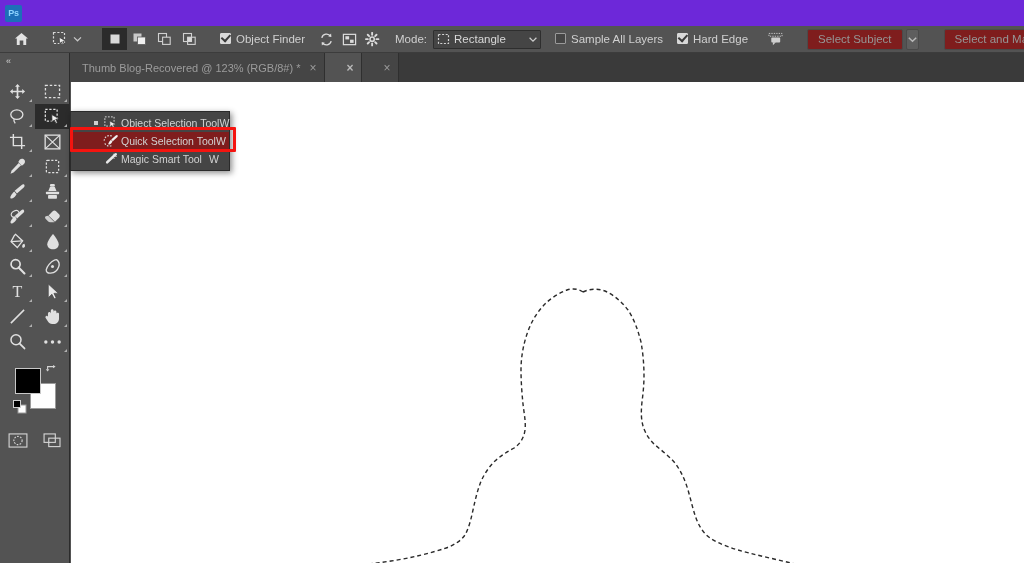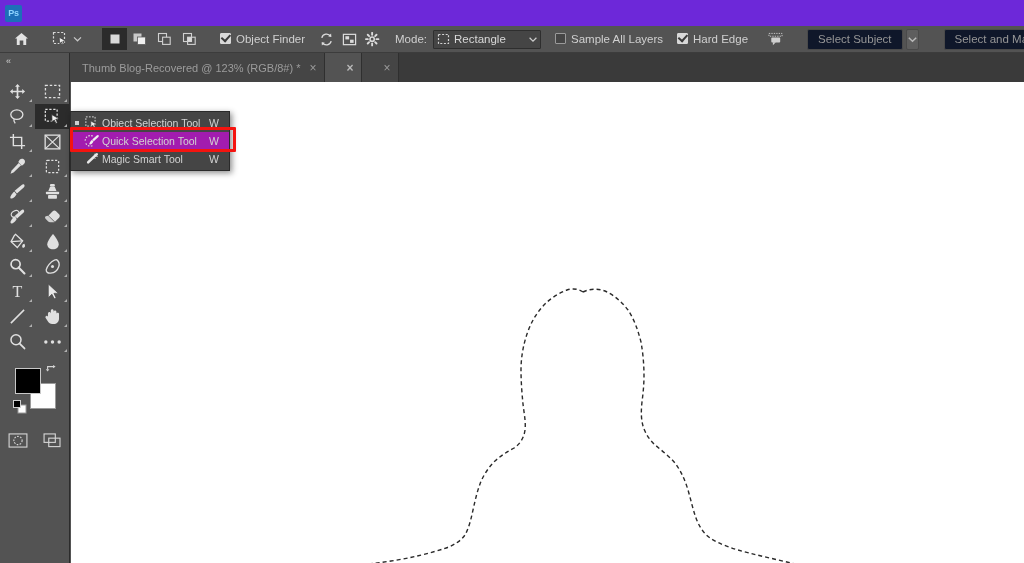--- a/index.html
+++ b/index.html
@@ -122,21 +122,21 @@
     border: 1px solid #2e2e2e;
     height: 19px;
     min-width: 108px;
     padding: 0 2px 0 3px;
     border-radius: 1px;
     color: #d8d8d8; font-size: 11.5px;
     cursor: default;
   }
   .select-box .sv { flex: 1; padding-left: 4px; white-space: nowrap;}
   .btn-gray {
-    background: #0f172a;
+    background: #7f1d1d;
     border: 1px solid #4a4a4a;
     color: #969696;
     font-size: 11.5px;
     height: 21px;
     padding: 0 10px;
     display: flex; align-items: center; justify-content: center;
     border-radius: 2px;
     white-space: nowrap;
     cursor: default;
   }
@@ -261,39 +261,39 @@
     border: 1px solid #2a2a2a;
     box-shadow: 2px 2px 6px rgba(0,0,0,.45);
     z-index: 40;
     padding: 2px 0;
   }
   .fly-item {
     display: flex; align-items: center;
     height: 18px;
     font-size: 10.5px;
     color: #d2d2d2;
-    padding-left: 1px;
+    padding-left: 20px;
     position: relative;
     cursor: default;
   }
   .fly-bullet {
     width: 10px;
     display: flex; align-items: center; justify-content: center;
     flex: 0 0 auto;
   }
   .fly-bullet span {
     width: 4px; height: 4px; background: #cfcfcf; display: block;
   }
   .fly-icon {
     width: 20px; flex: 0 0 auto;
     display: flex; align-items: center; justify-content: center;
   }
   .fly-label { flex: 1; white-space: nowrap; }
   .fly-key { padding-right: 10px; color: #d2d2d2; }
-  .fly-item.selected { background: #a21caf; }
+  .fly-item.selected { background: #7f1d1d; }
   .fly-highlight {
     position: absolute;
     left: 70px; top: 127px;
     width: 166px; height: 25px;
     border: 3px solid #f4140f;
     z-index: 50;
     pointer-events: none;
     border-radius: 1px;
   }
 

